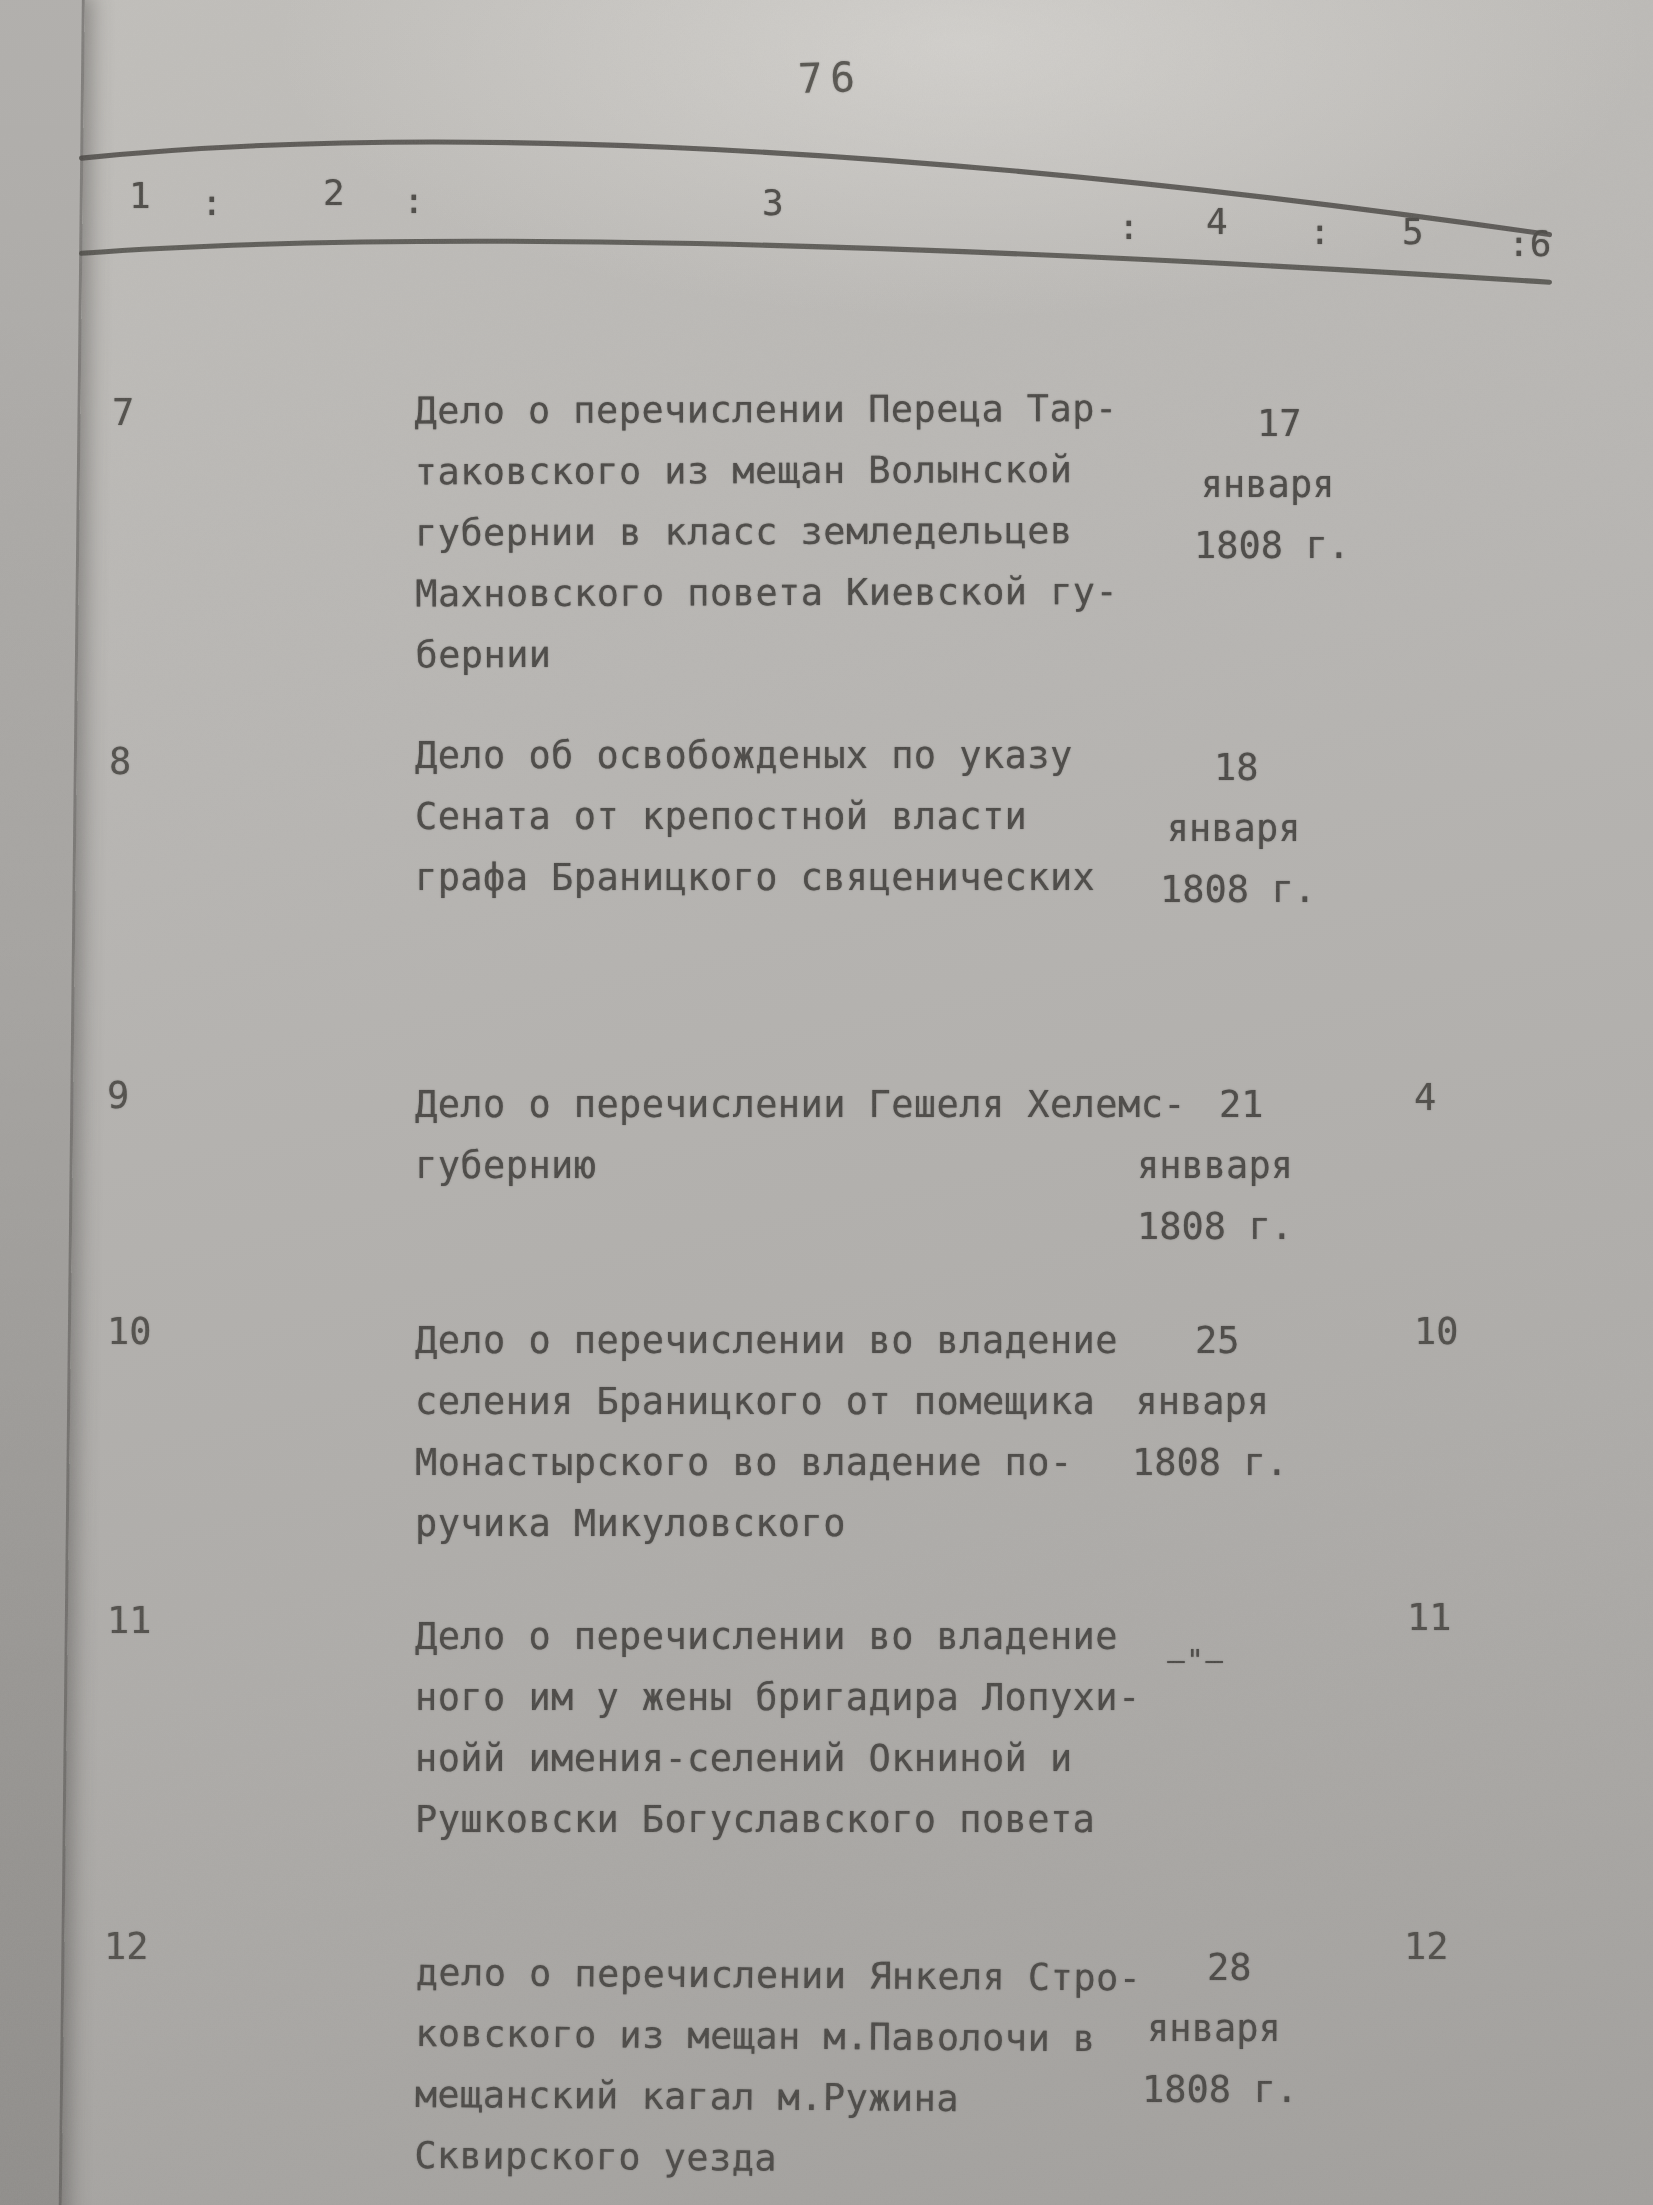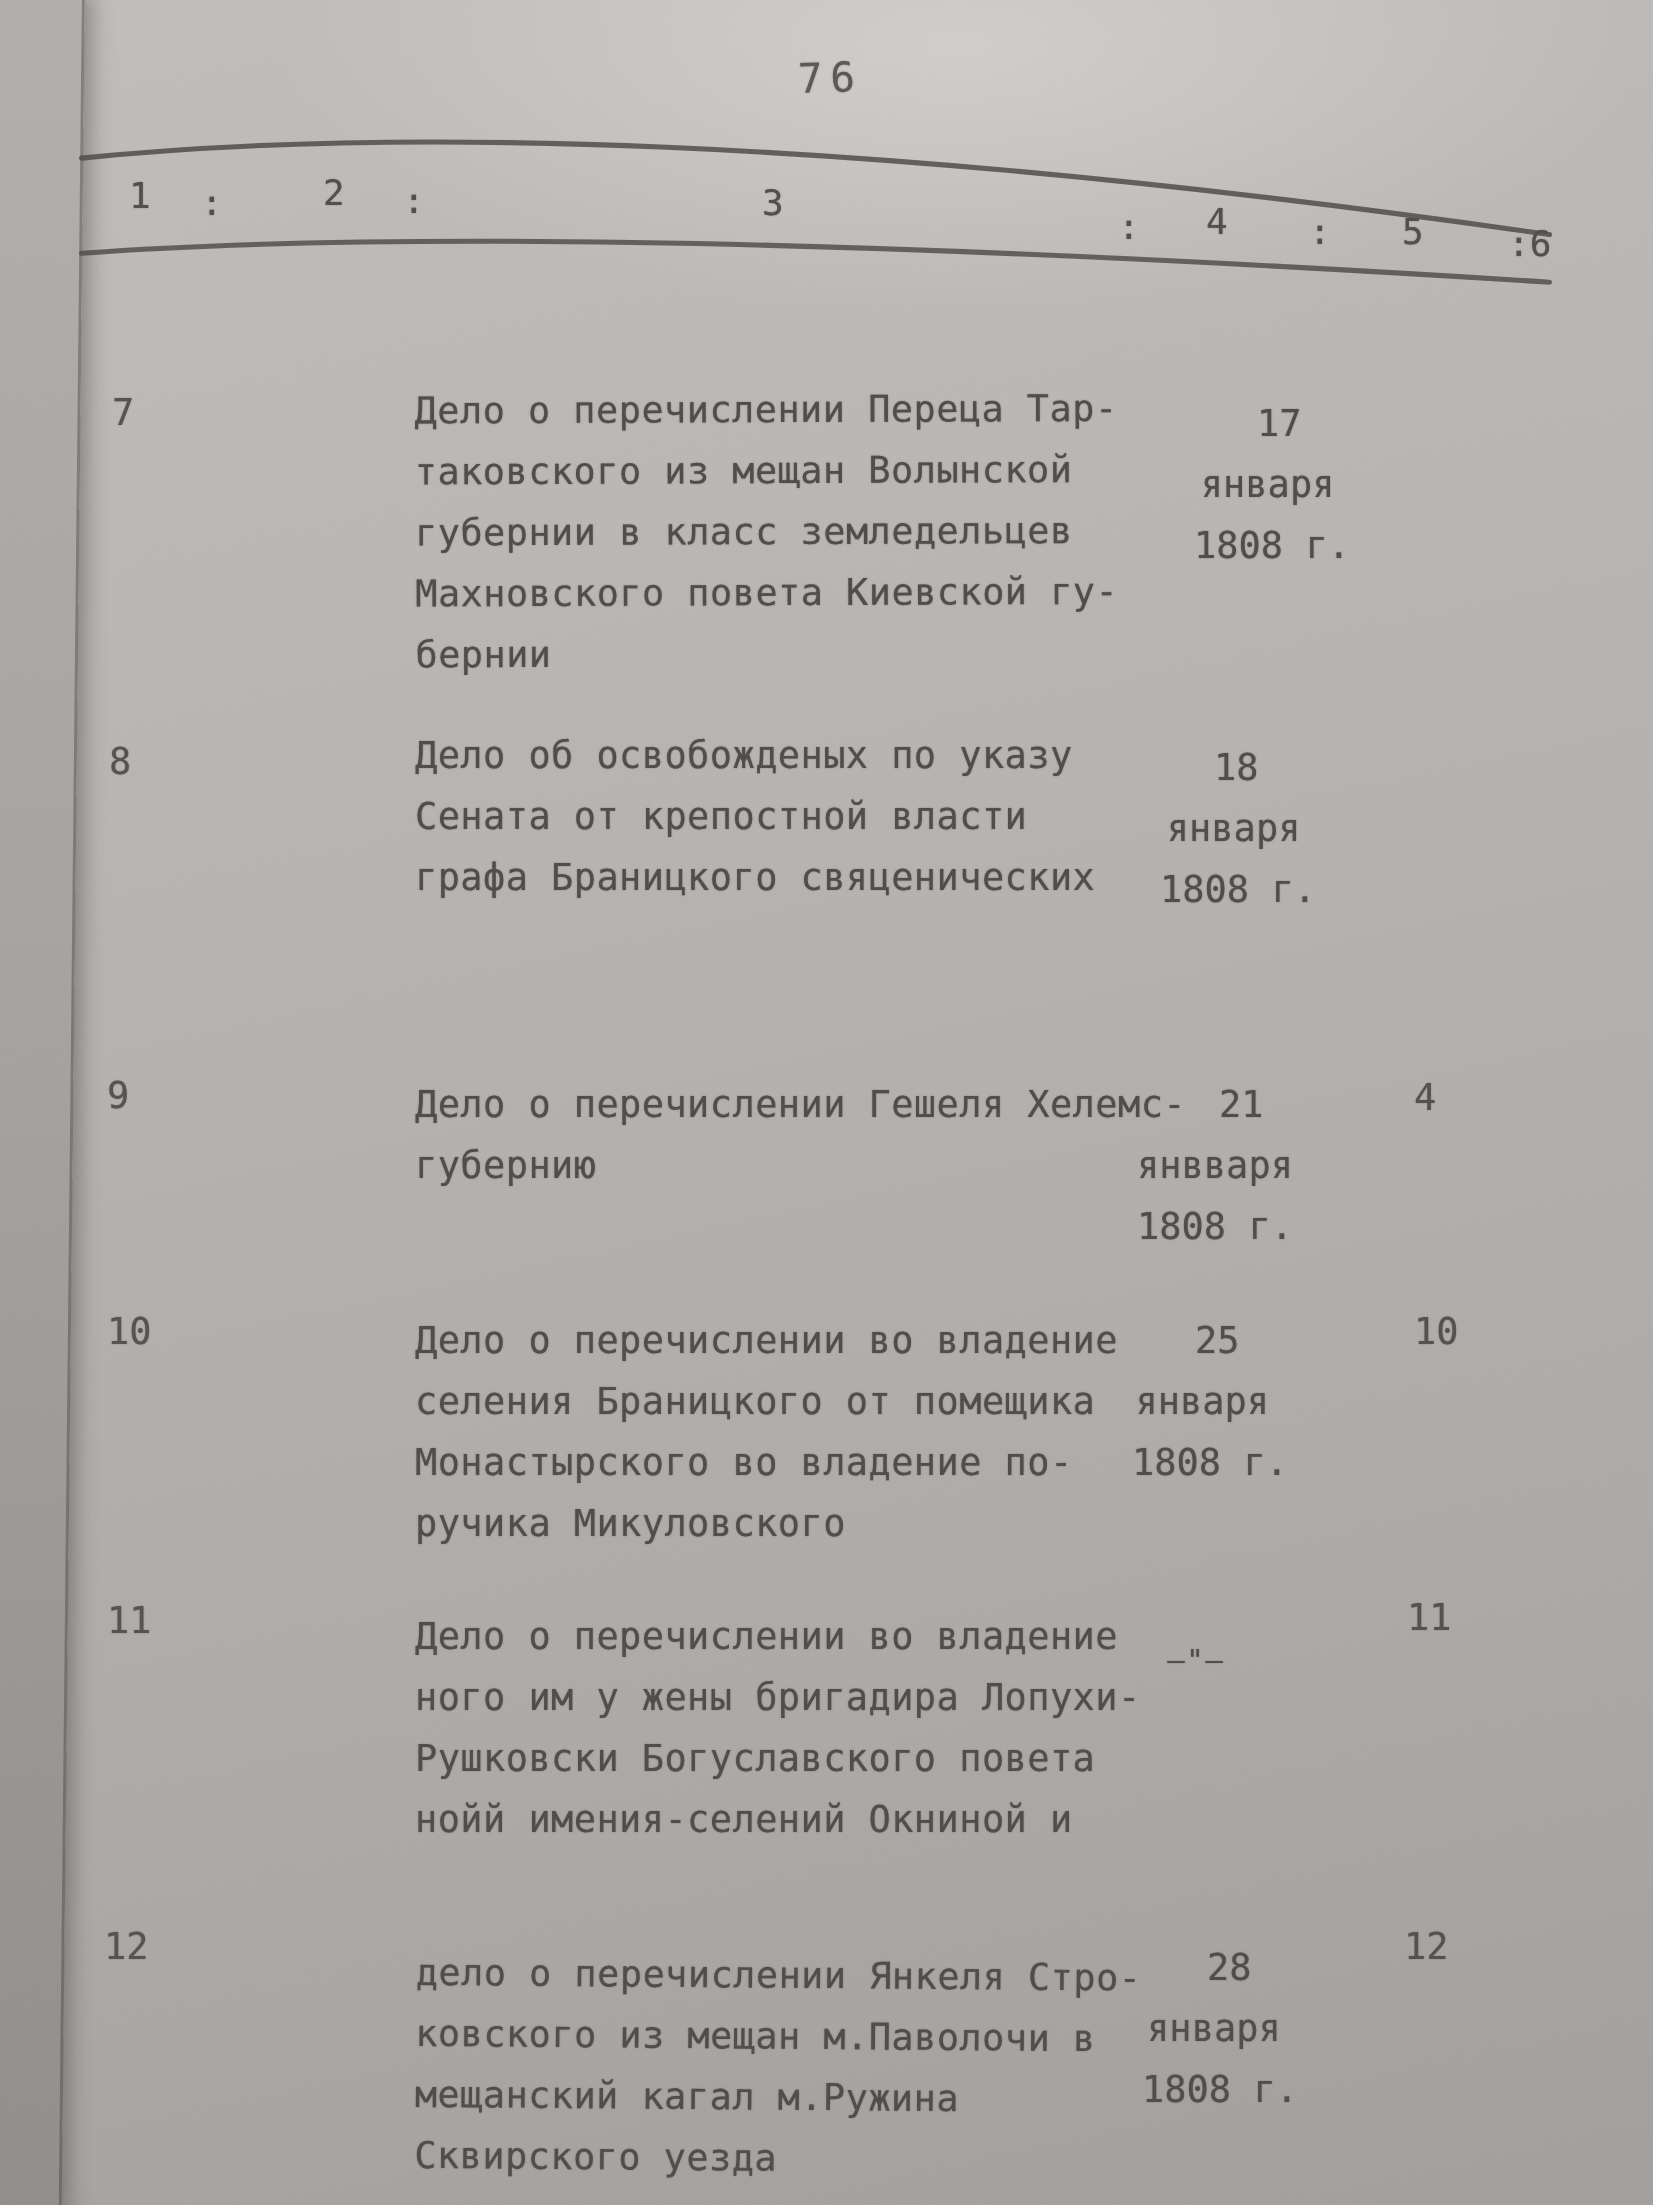--- a/index.html
+++ b/index.html
@@ -140,22 +140,22 @@
       <div class="dline">1808 г.</div>
     </div>
     <div class="extra" style="left:1414px;top:0;">10</div>
   </div>
 
   <div class="entry" style="top:1606px;">
     <div class="num" style="left:107px;margin-top:-6.8px;">11</div>
     <div class="desc">
       <div class="tline">Дело о перечислении во владение</div>
       <div class="tline">ного им у жены бригадира Лопухи-</div>
+      <div class="tline">нойй имения-селений Окниной и</div>
       <div class="tline">Рушковски Богуславского повета</div>
-      <div class="tline">нойй имения-селений Окниной и</div>
     </div>
     <div class="date" style="left:1157px;margin-top:24px;">
       <div class="dline ditto" style="padding-left:10.2px;">—"—</div>
       <div class="dline"></div>
       <div class="dline"></div>
     </div>
     <div class="extra" style="left:1407px;top:-10.2px;">11</div>
   </div>
 
   <div class="entry" style="top:1945px;">

